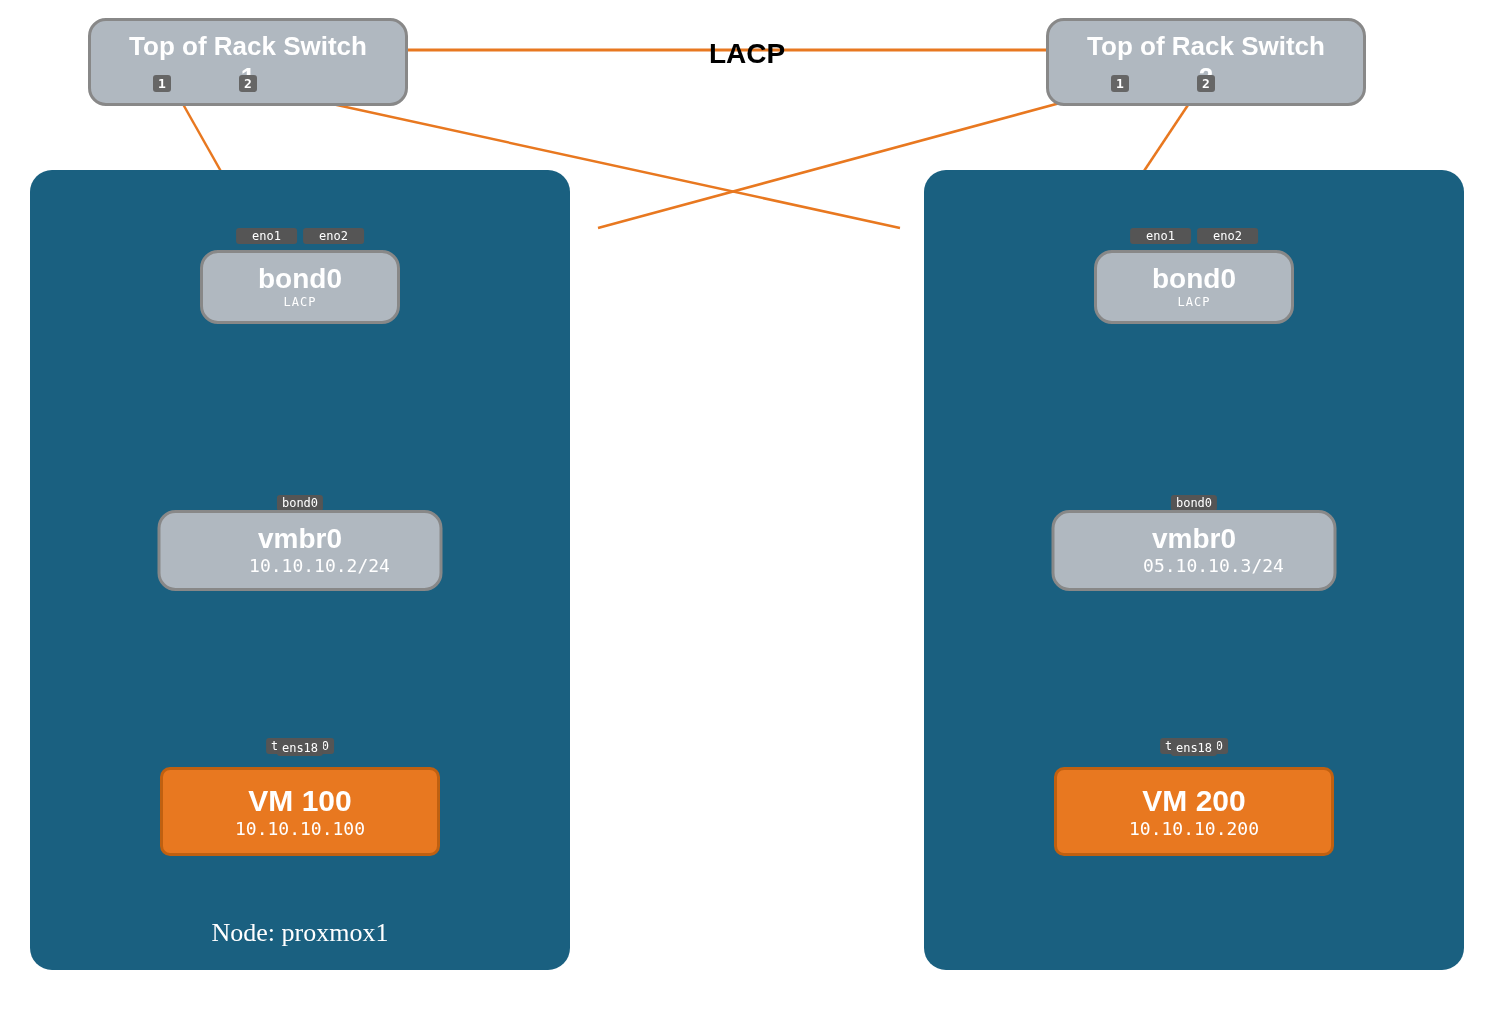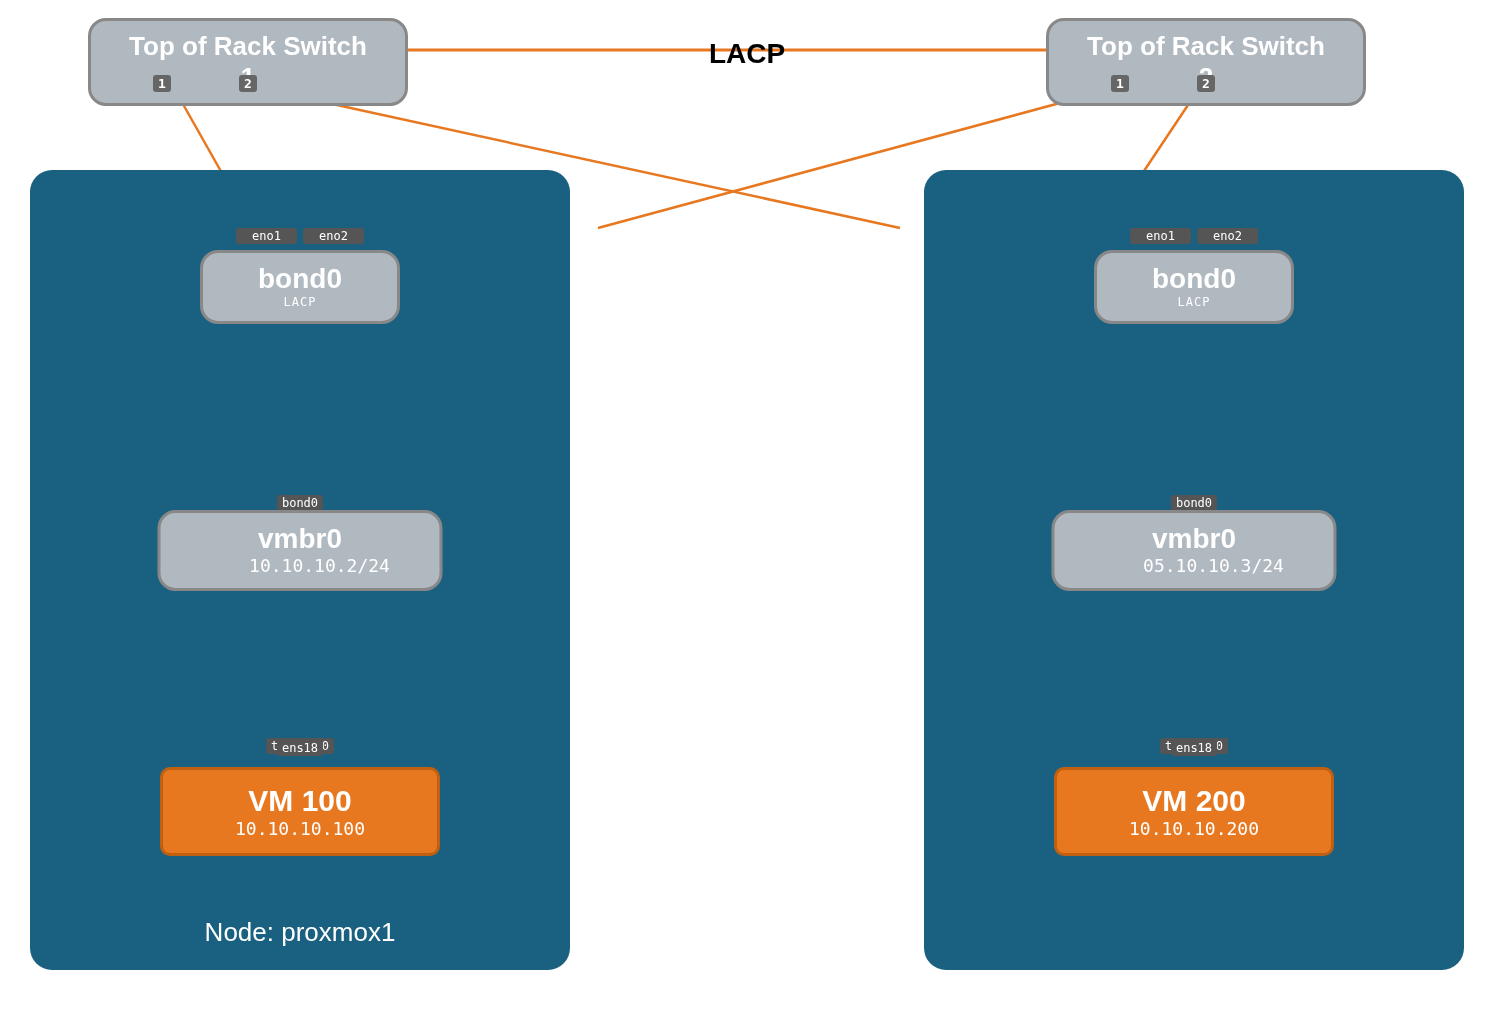--- a/index.html
+++ b/index.html
@@ -80,21 +80,21 @@
     .node1 { left: 30px; }
     .node2 { right: 30px; }
 
     .node-label {
       position: absolute;
       bottom: 22px;
       left: 0; right: 0;
       text-align: center;
       color: #fff;
       font-size: 26px;
-      font-family: Liberation Sans, sans-serif;
+      font-family: Liberation Serif, serif;
     }
 
     
     .bond-lacp-box {
       position: absolute;
       left: 50%;
       transform: translateX(-50%);
       top: 80px;
       width: 200px;
       background: #b0b8c0;

